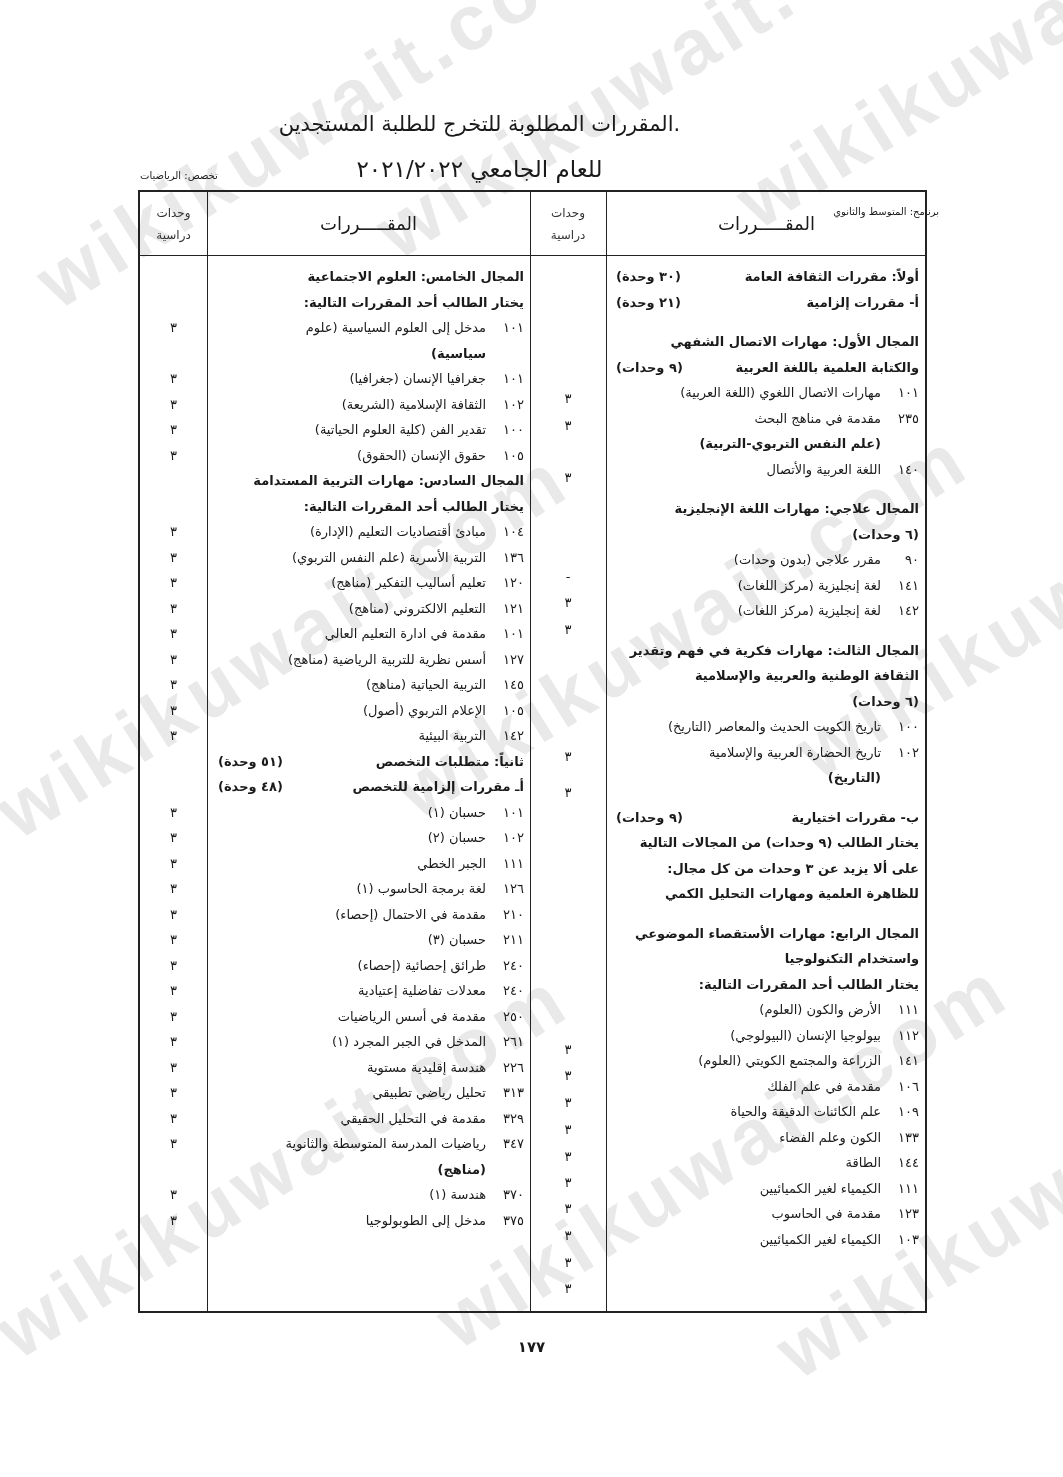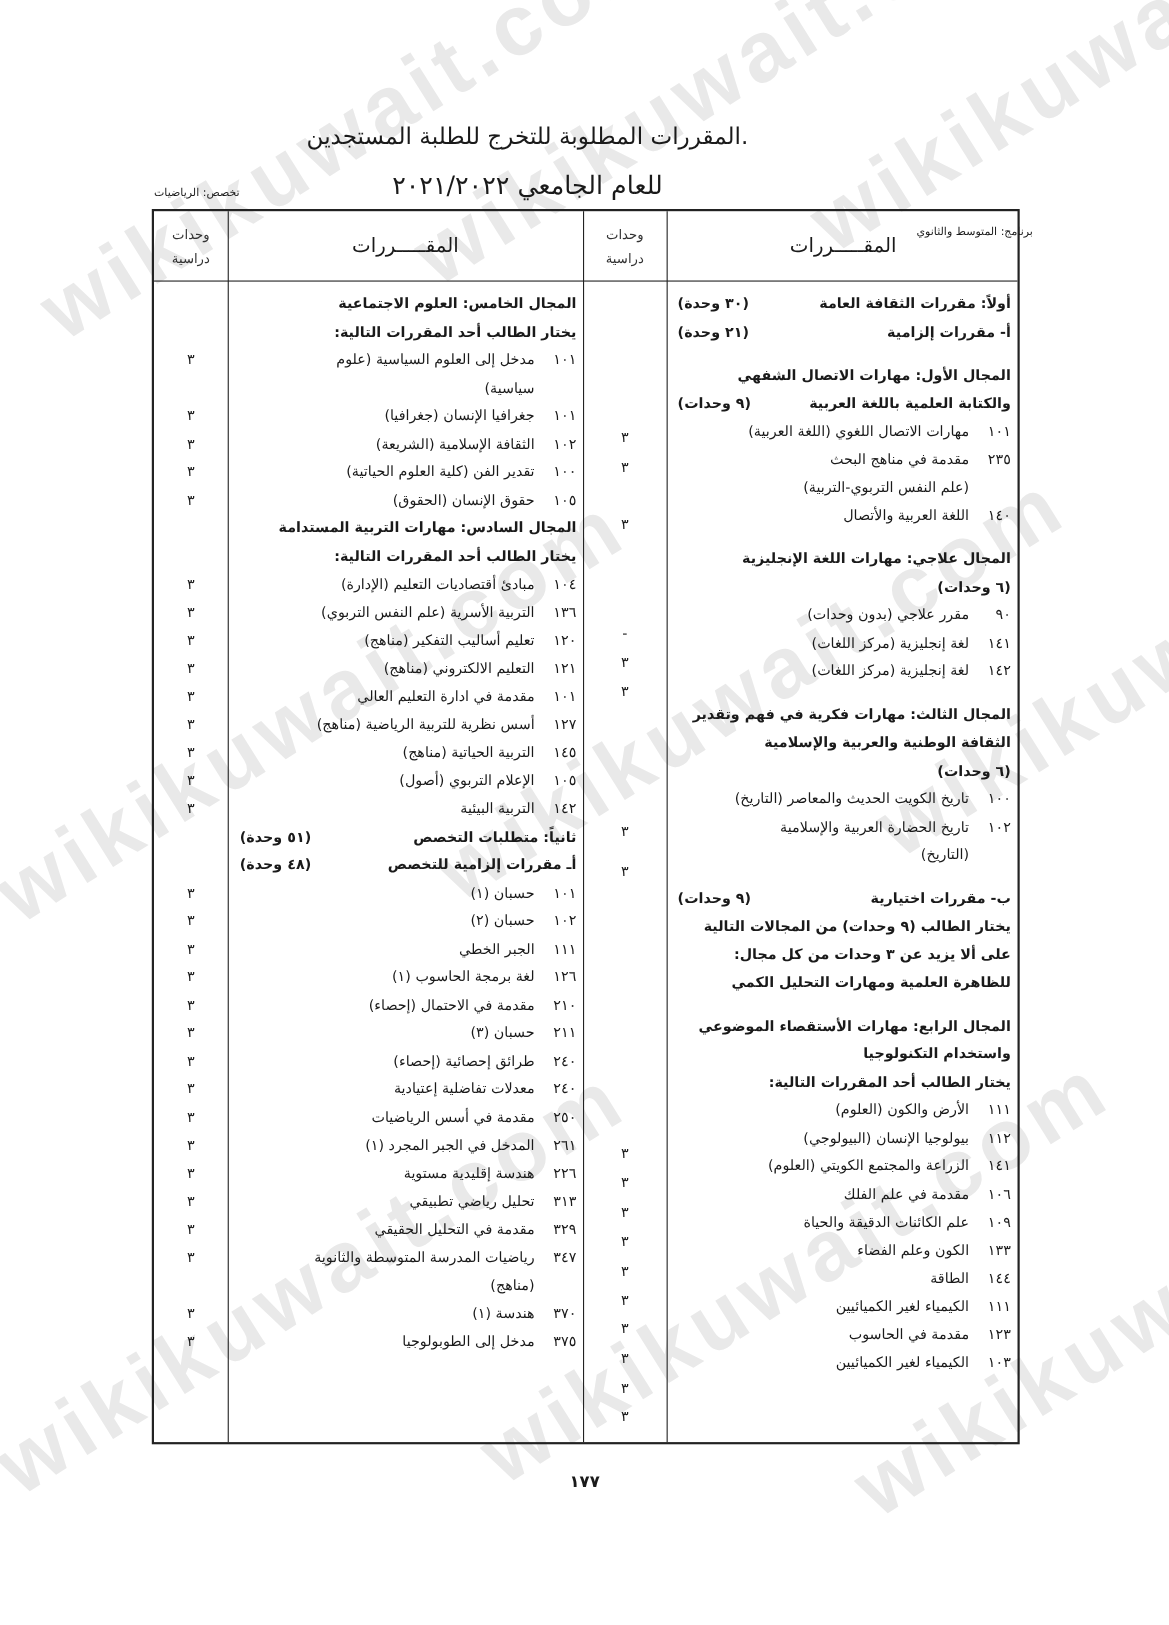--- a/index.html
+++ b/index.html
@@ -21,21 +21,21 @@
   .hline { position:absolute; left:0; right:0; top:63px; border-top:1.6px solid #222; }
   .hcell { position:absolute; top:0; height:63px; display:flex; align-items:center;
            justify-content:center; text-align:center; direction:rtl; font-size:18px; line-height:24px; }
   .hcell.small { font-size:12px; line-height:22px; color:#333; }
   .col { position:absolute; direction:rtl; }
   .line { height:25.5px; line-height:25.5px; font-size:13px; white-space:nowrap; display:flex; }
   .line.bold { font-weight:bold; }
   .line .code { width:38px; flex:none; text-align:right; }
   .line .name { flex:1; text-align:right; }
   .line .extra { flex:none; text-align:left; padding-left:2px; }
-  .line.cont .name { padding-right:38px; }
+  .line.cont .name { padding-right:38px;font-weight:bold; }
   .line.gap { margin-top:14px; }
   .unit { position:absolute; width:100%; text-align:center; font-size:13px; }
   .ucol { position:absolute; top:63px; bottom:0; }
   .pageno { position:absolute; top:1338px; left:0; width:1063px; text-align:center; font-size:15px; font-weight:bold; z-index:2; }
 </style>
 </head>
 <body>
 
 <div class="wm" style="left:20px; top:250px;">wikikuwait.com</div>
 <div class="wm" style="left:360px; top:200px;">wikikuwait.com</div>

